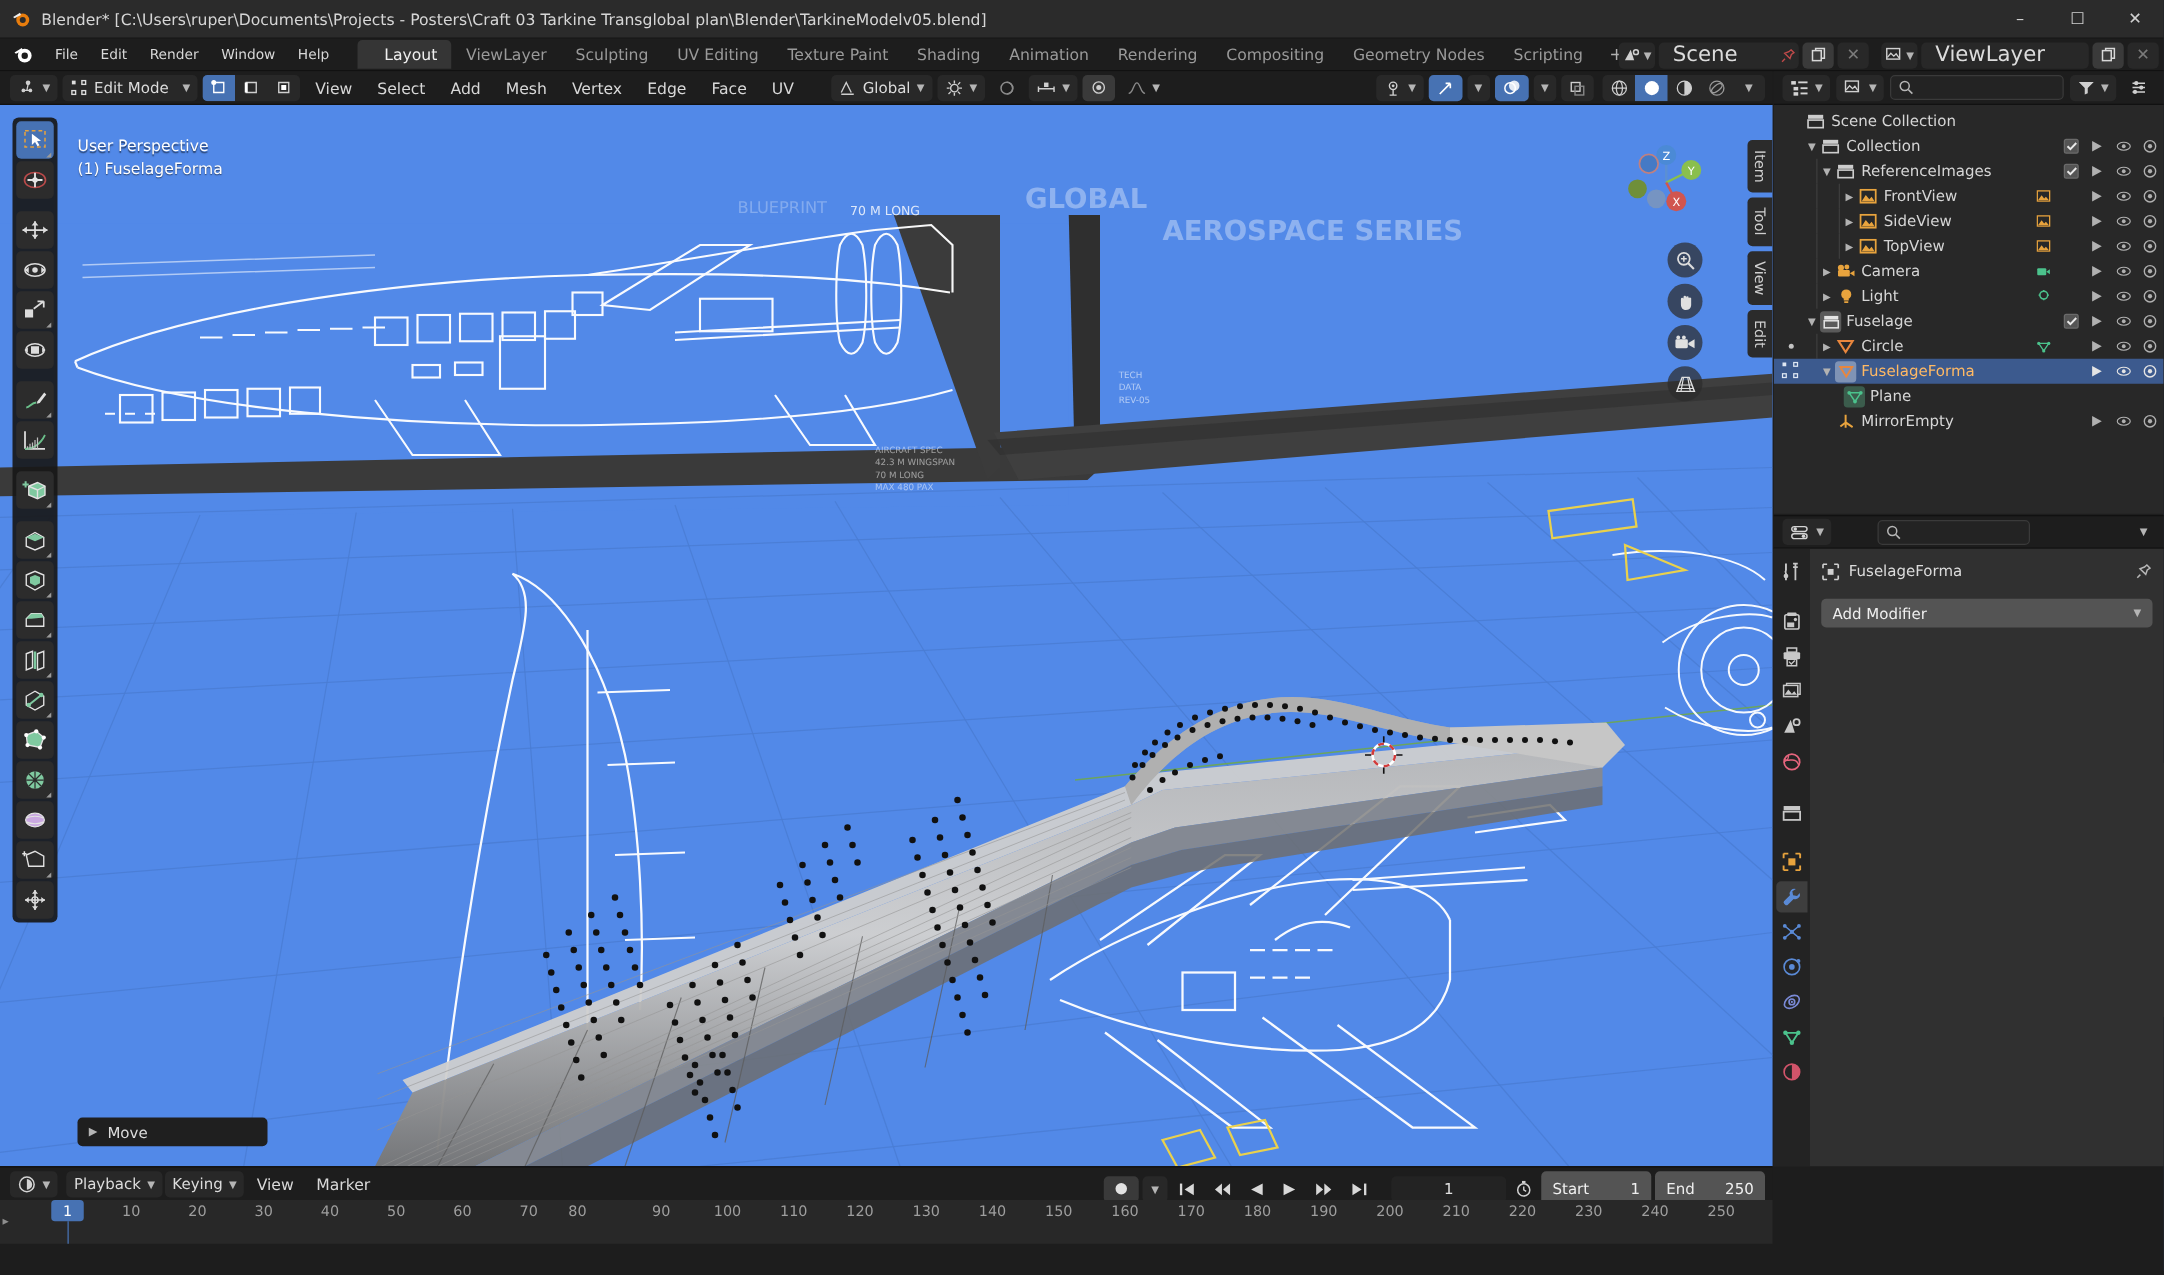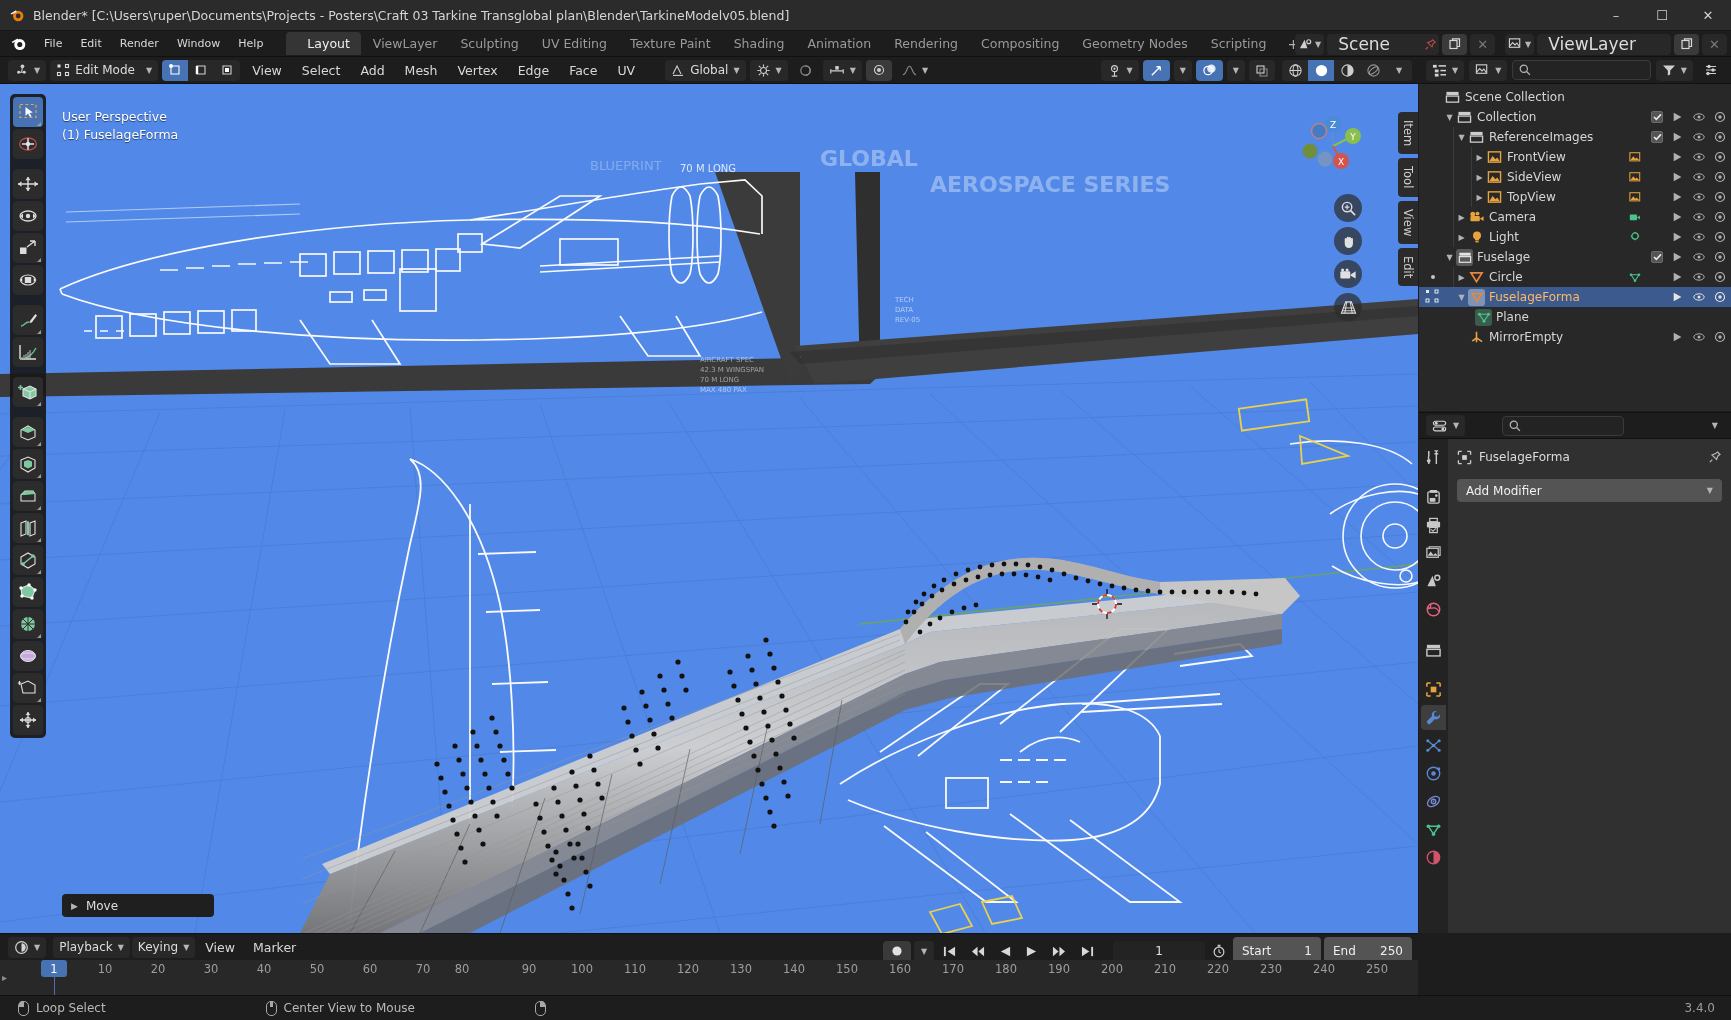--- a/index.html
+++ b/index.html
@@ -1722,29 +1722,14 @@
     <div class="tl-tick" style="left:1165px;">210</div>
     <div class="tl-tick" style="left:1218px;">220</div>
     <div class="tl-tick" style="left:1271px;">230</div>
     <div class="tl-tick" style="left:1324px;">240</div>
     <div class="tl-tick" style="left:1377px;">250</div>
     <div class="tl-playhead" style="left:54px;">1</div>
     <div class="tl-playline" style="left:54px;"></div>
     <div style="position:absolute;left:2px;top:12px;font-size:10px;color:#8e8e8e;">▸</div>
   </div>
 
-  <div class="statusbar">
-    <div class="sb-item">
-      <span class="mouse-ic l"></span>
-      <span>Loop Select</span>
-    </div>
-    <div class="sb-item" style="margin-left:150px;">
-      <span class="mouse-ic m"></span>
-      <span>Center View to Mouse</span>
-    </div>
-    <div class="sb-item" style="margin-left:110px;">
-      <span class="mouse-ic r"></span>
-      <span></span>
-    </div>
-    <span class="sb-ver">3.4.0</span>
-  </div>
 
 </div>
 
 </body></html>

